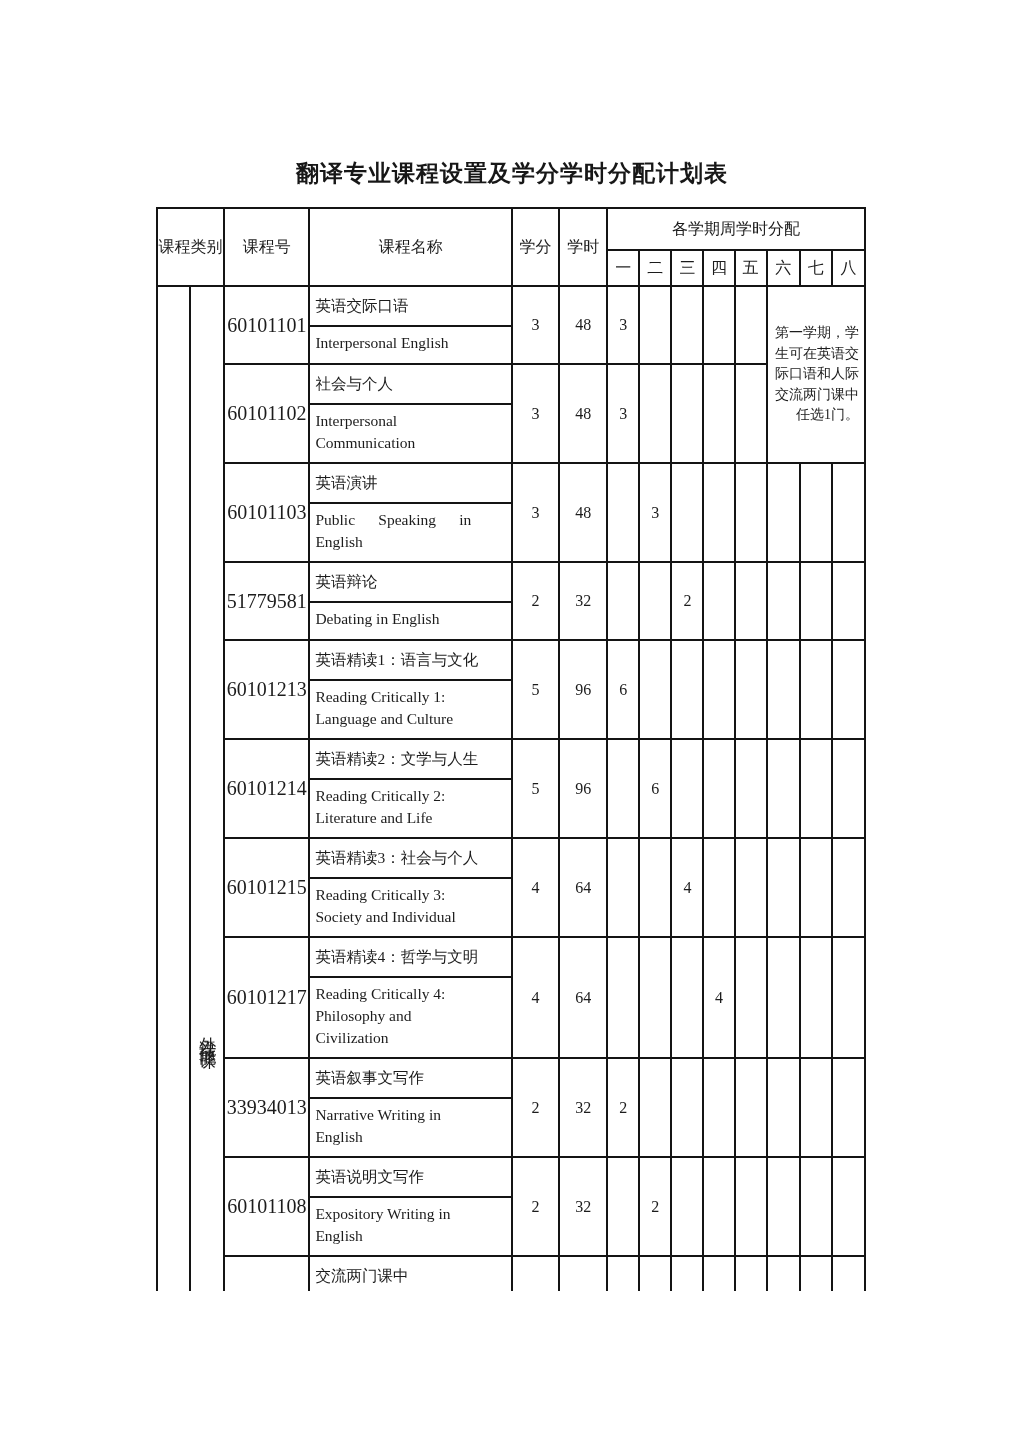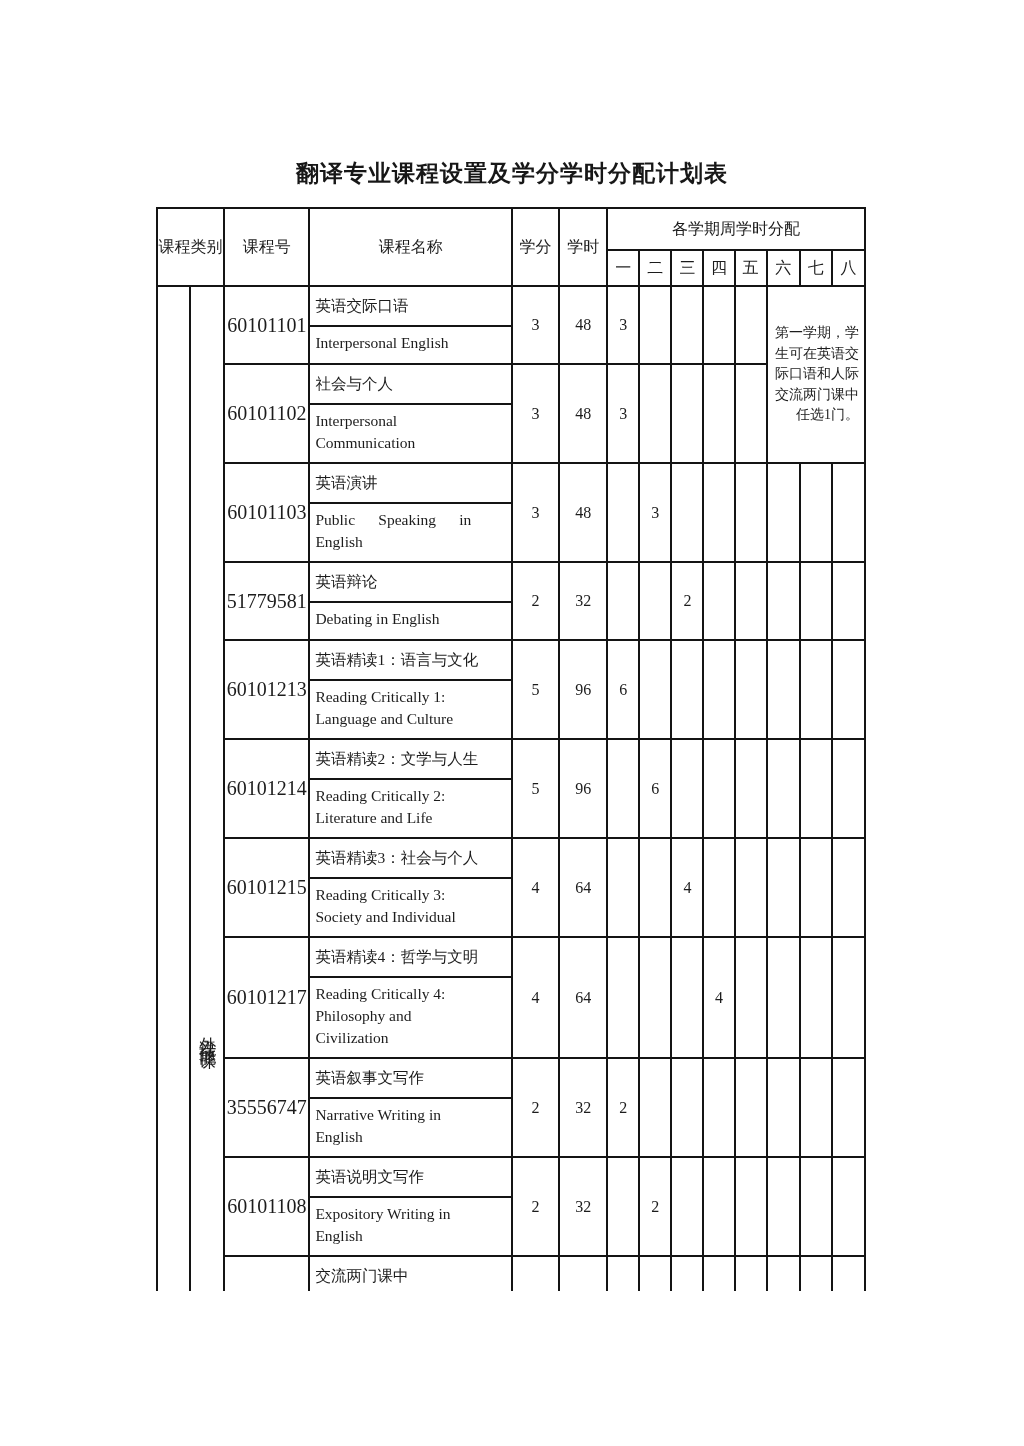--- a/index.html
+++ b/index.html
@@ -277,21 +277,21 @@
           <td class="sem-cell"></td>
           <td class="sem-cell"></td>
           <td class="sem-cell"></td>
           <td class="sem-cell">4</td>
           <td class="sem-cell"></td>
           <td class="sem-cell"></td>
           <td class="sem-cell"></td>
           <td class="sem-cell"></td>
         </tr>
         <tr>
-          <td class="code-cell">35556747</td>
+          <td class="code-cell">33934013</td>
           <td class="name-cell">
             <div class="zh-name">英语叙事文写作</div>
             <div class="en-name">Narrative Writing in
 English</div>
           </td>
           <td class="num-cell">2</td>
           <td class="num-cell">32</td>
           <td class="sem-cell">2</td>
           <td class="sem-cell"></td>
           <td class="sem-cell"></td>

